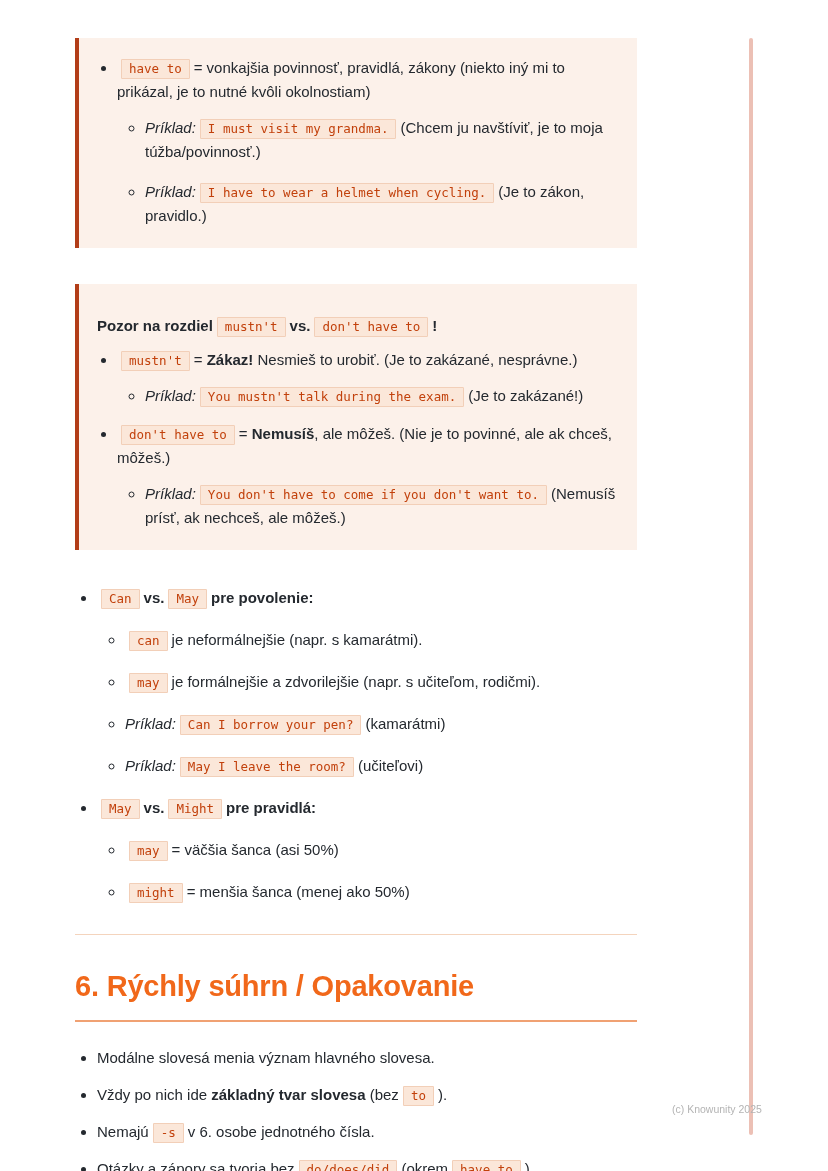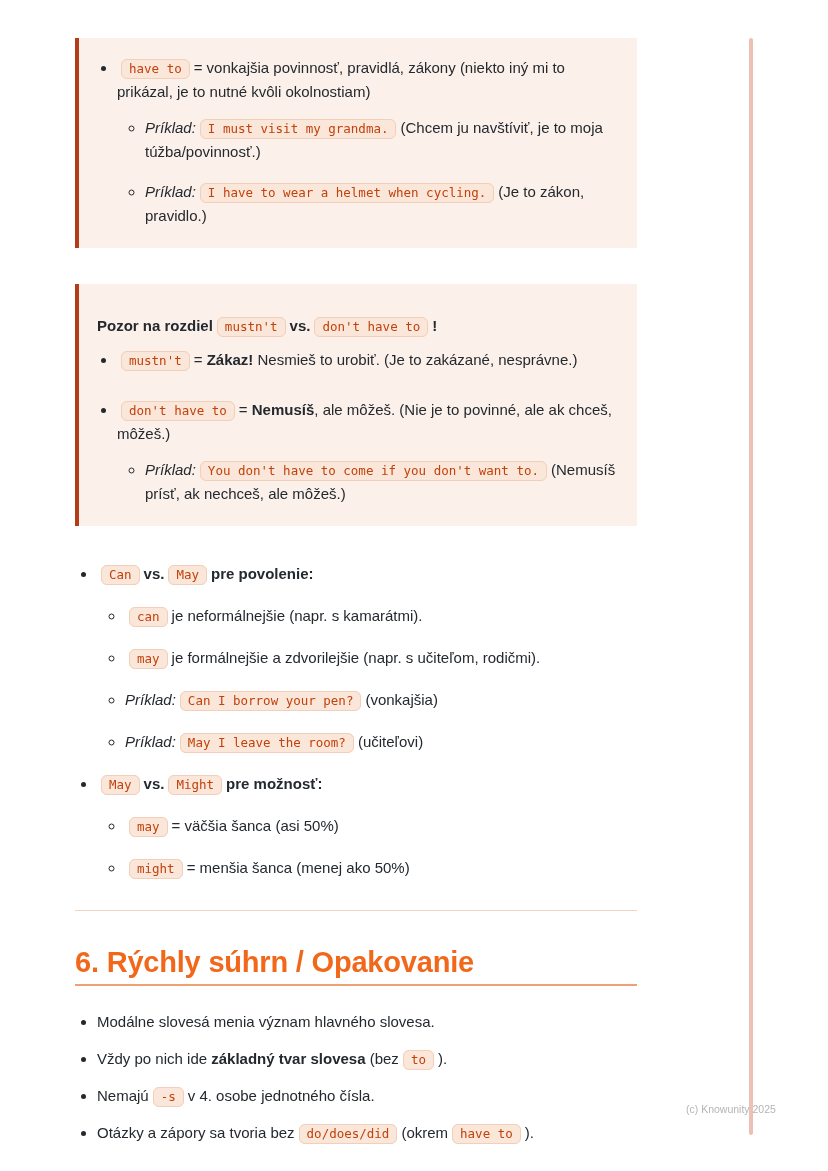--- a/index.html
+++ b/index.html
@@ -15,68 +15,68 @@
   .callout {
     background:#fcf1ea;
     border-left:4px solid #b23d18;
     padding:18px 20px 16px 16px;
     margin-bottom:36px;
   }
   .callout-title { margin:12px 0 10px 2px; }
 
   
   ul.l1 { list-style-type:disc; padding-left:22px; }
-  ul.l1 > li { margin-bottom:26px; }
+  ul.l1 > li { margin-bottom:14px; }
   ul.l2 { list-style-type:circle; padding-left:28px; margin-top:12px; }
   ul.l2 > li { margin-bottom:16px; }
   ul.l1 > li:last-child, ul.l2 > li:last-child { margin-bottom:4px; }
   ul.main-list > li { margin-bottom:8px; }
   ul.main-list ul.l2 { margin-top:18px; }
   ul.main-list ul.l2 > li { margin-bottom:18px; }
   ul.summary-list > li { margin-bottom:13px; }
 
   
   .code {
     font-family:"DejaVu Sans Mono", monospace;
     font-size:12.5px;
     color:#c2410c;
     background:#fbe7d9;
     border:1px solid #f2cfb8;
-    border-radius:6px;
+    border-radius:1px;
     padding:1px 7px 2px;
     margin:0 4px;
     white-space:nowrap;
   }
   .b { font-weight:700; }
   em { font-style:italic; }
 
   
   .divider {
     border:none; border-top:1px solid #f4d4bd;
     margin:30px 0 0;
   }
   h2.section-heading {
     color:#f1681a;
     font-size:29px;
     line-height:1.2;
     margin:34px 0 0;
-    padding-bottom:4px;
+    padding-bottom:16px;
     border-bottom:2px solid #f0a173;
     letter-spacing:-0.2px;
   }
   .summary-list { margin-top:24px; }
 
   
   .v-bar {
     position:absolute; left:749px; top:38px;
     width:4px; height:1097px;
     background:#ecc0b5; border-radius:2px;
   }
   .watermark {
-    position:absolute; left:686px; top:1101px;
+    position:absolute; left:672px; top:1101px;
     font-size:10.5px; color:#b4b4b4; z-index:2;
   }
 </style>
 </head>
 <body>
 
 <div class="content">
 
   <div class="callout">
     <ul class="l1">
@@ -94,20 +94,25 @@
     </ul>
   </div>
 
   <div class="callout">
     <p class="callout-title">
       <span class="b">Pozor na rozdiel</span><span class="code">mustn't</span><span class="b">vs.</span><span class="code">don't have to</span><span class="b">!</span>
     </p>
     <ul class="l1">
       <li>
         <span class="code">mustn't</span><span>= </span><span class="b">Zákaz!</span><span> Nesmieš to urobiť. (Je to zakázané, nesprávne.)</span>
+        <ul class="l2">
+          <li>
+            <em>Príklad:</em><span class="code">You mustn't talk during the exam.</span><span>(Je to zakázané!)</span>
+          </li>
+        </ul>
       </li>
       <li>
         <span class="code">don't have to</span><span>= </span><span class="b">Nemusíš</span><span>, ale môžeš. (Nie je to povinné, ale ak chceš, môžeš.)</span>
         <ul class="l2">
           <li>
             <em>Príklad:</em><span class="code">You don't have to come if you don't want to.</span><span>(Nemusíš prísť, ak nechceš, ale môžeš.)</span>
           </li>
         </ul>
       </li>
     </ul>
@@ -117,29 +122,29 @@
     <li>
       <span class="code">Can</span><span class="b">vs.</span><span class="code">May</span><span class="b">pre povolenie:</span>
       <ul class="l2">
         <li>
           <span class="code">can</span><span>je neformálnejšie (napr. s kamarátmi).</span>
         </li>
         <li>
           <span class="code">may</span><span>je formálnejšie a zdvorilejšie (napr. s učiteľom, rodičmi).</span>
         </li>
         <li>
-          <em>Príklad:</em><span class="code">Can I borrow your pen?</span><span>(vonkajšia)</span>
+          <em>Príklad:</em><span class="code">Can I borrow your pen?</span><span>(kamarátmi)</span>
         </li>
         <li>
           <em>Príklad:</em><span class="code">May I leave the room?</span><span>(učiteľovi)</span>
         </li>
       </ul>
     </li>
     <li>
-      <span class="code">May</span><span class="b">vs.</span><span class="code">Might</span><span class="b">pre možnosť:</span>
+      <span class="code">May</span><span class="b">vs.</span><span class="code">Might</span><span class="b">pre pravidlá:</span>
       <ul class="l2">
         <li>
           <span class="code">may</span><span>= väčšia šanca (asi 50%)</span>
         </li>
         <li>
           <span class="code">might</span><span>= menšia šanca (menej ako 50%)</span>
         </li>
       </ul>
     </li>
   </ul>
@@ -148,21 +153,21 @@
   <h2 class="section-heading">6. Rýchly súhrn / Opakovanie</h2>
 
   <ul class="l1 summary-list">
     <li>
       <span>Modálne slovesá menia význam hlavného slovesa.</span>
     </li>
     <li>
       <span>Vždy po nich ide </span><span class="b">základný tvar slovesa</span><span> (bez</span><span class="code">to</span><span>).</span>
     </li>
     <li>
-      <span>Nemajú</span><span class="code">-s</span><span>v 4. osobe jednotného čísla.</span>
+      <span>Nemajú</span><span class="code">-s</span><span>v 6. osobe jednotného čísla.</span>
     </li>
     <li>
       <span>Otázky a zápory sa tvoria bez</span><span class="code">do/does/did</span><span>(okrem</span><span class="code">have to</span><span>).</span>
     </li>
   </ul>
 
 </div>
 
 <div class="v-bar"></div>
 

